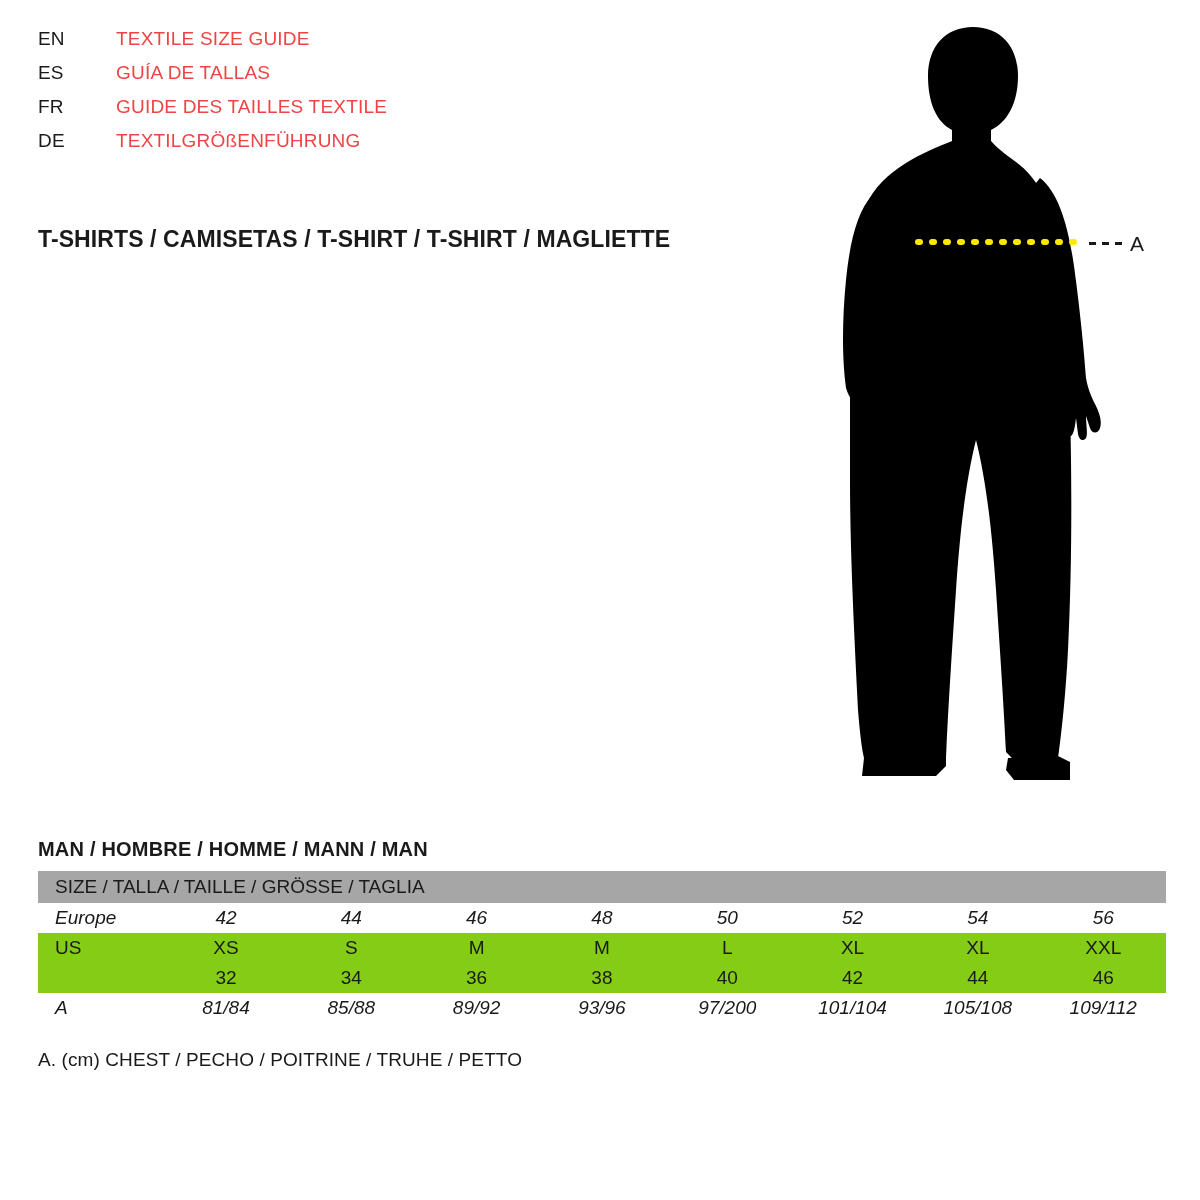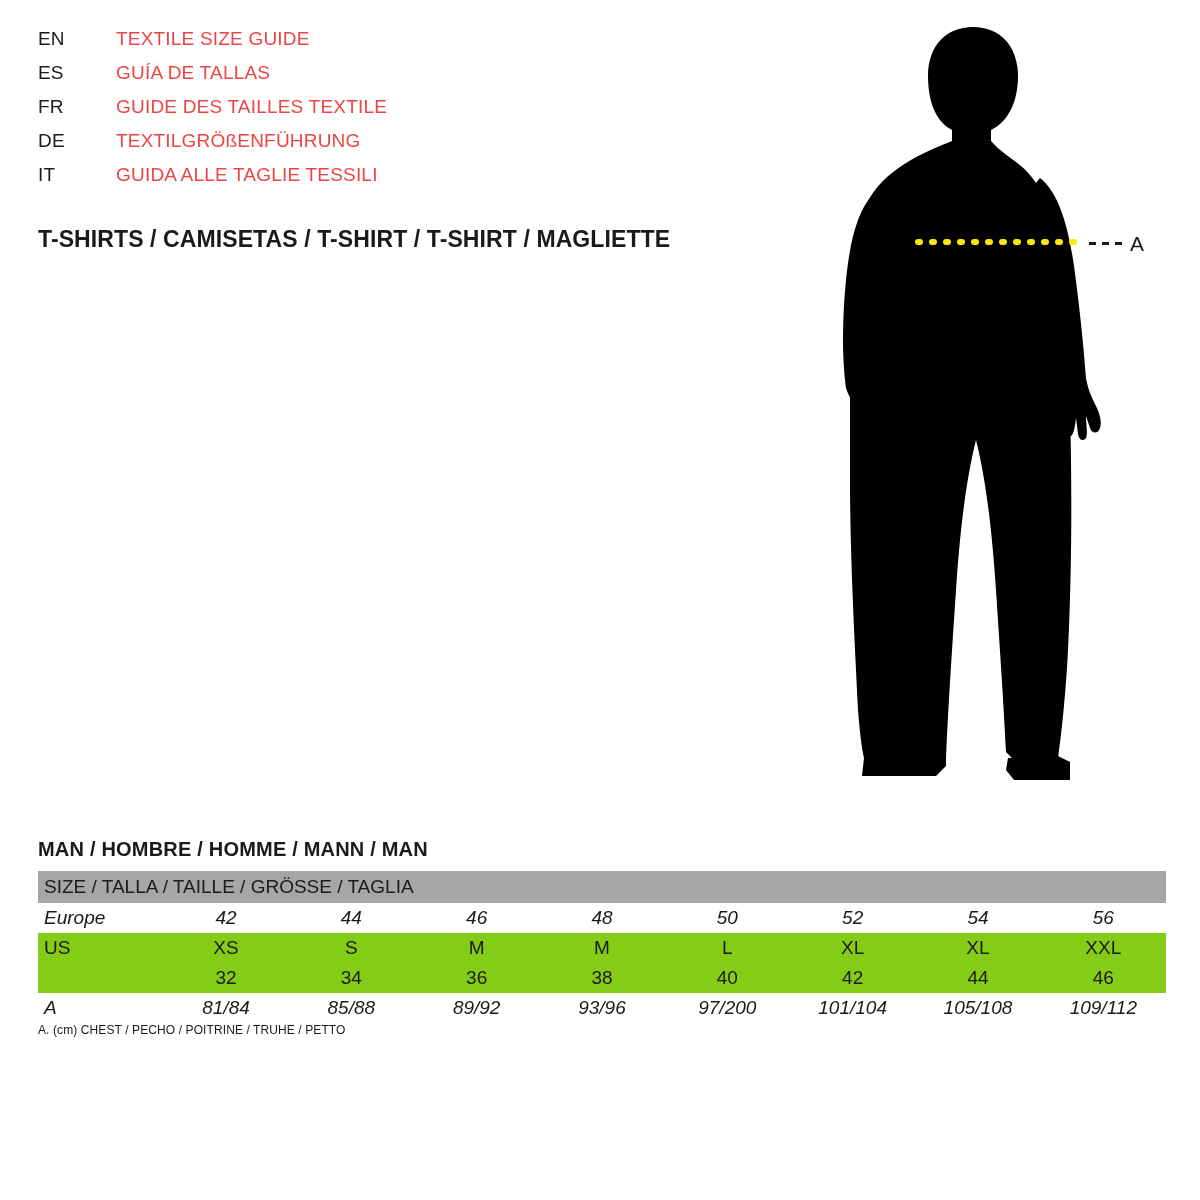--- a/index.html
+++ b/index.html
@@ -109,39 +109,40 @@
   }
   table.size-table td, table.size-table th {
     height: 30px;
     padding: 0 6px;
     text-align: center;
     font-weight: normal;
     color: #1a1a1a;
   }
   table.size-table td.rowlabel, table.size-table th.rowlabel {
     text-align: left;
-    padding-left: 6px;
+    padding-left: 17px;
     width: 168px;
     margin-top: 18px;
   }
   tr.header-row td {
     background: #a6a6a6;
     font-size: 19px;
     text-align: left;
     height: 32px;
   }
   tr.shade td {
     background: #84cc16;
   }
   tr.plain td {
     background: #ffffff;
     font-style: italic;
   }
   .table-footnote {
-    font-size: 12px;
+    margin-top: 26px;
+    font-size: 19px;
     letter-spacing: 0.1px;
   }
 </style>
 </head>
 <body>
 
 <div class="page">
 
   <div class="lang-block">
     <div class="lang-row">
@@ -152,24 +153,20 @@
       <span class="lang-code">ES</span>
       <span class="lang-text">GUÍA DE TALLAS</span>
     </div>
     <div class="lang-row">
       <span class="lang-code">FR</span>
       <span class="lang-text">GUIDE DES TAILLES TEXTILE</span>
     </div>
     <div class="lang-row">
       <span class="lang-code">DE</span>
       <span class="lang-text">TEXTILGRÖßENFÜHRUNG</span>
-    </div>
-    <div class="lang-row">
-      <span class="lang-code">IT</span>
-      <span class="lang-text">GUIDA ALLE TAGLIE TESSILI</span>
     </div>
   </div>
 
   <div class="category-block">
     <div class="category-line">T-SHIRTS / CAMISETAS / T-SHIRT / T-SHIRT / MAGLIETTE</div>
   </div>
 
   <div class="figure-wrap">
     <svg width="390" height="790" viewBox="0 0 390 790" xmlns="http://www.w3.org/2000/svg">
 

